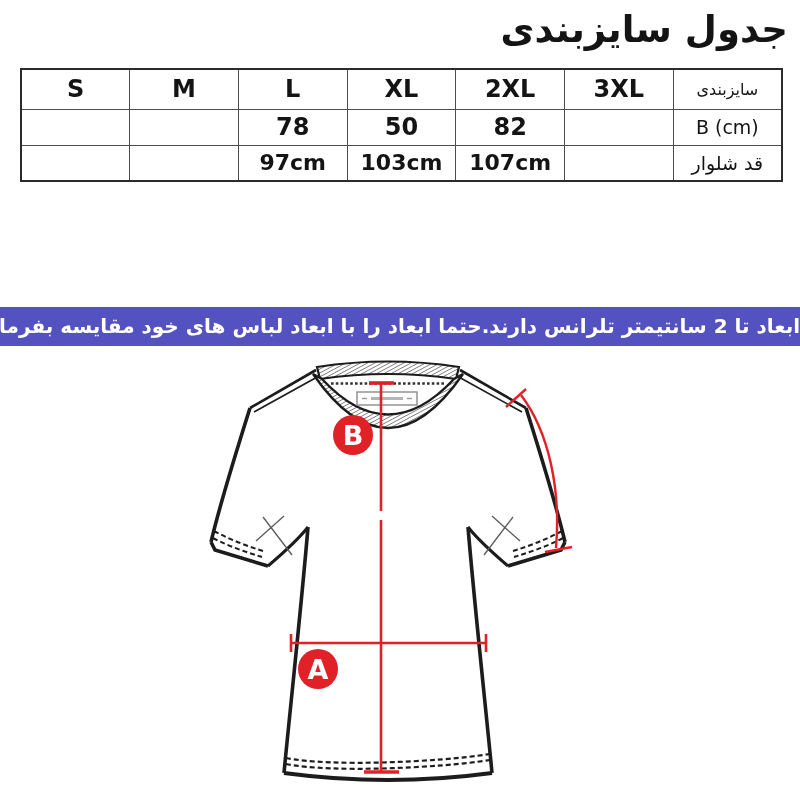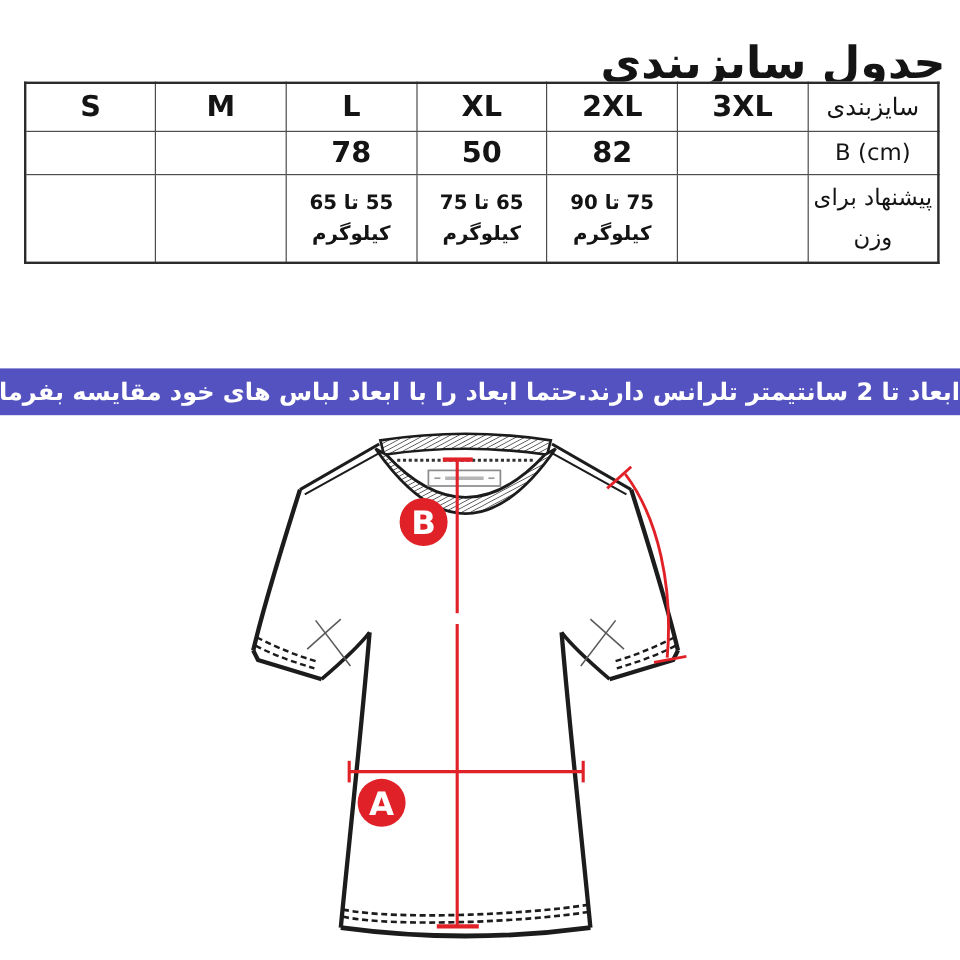--- a/index.html
+++ b/index.html
@@ -4,37 +4,37 @@
 <style>
   html,body{margin:0;padding:0;}
   body{
     width:800px;height:800px;position:relative;background:#ffffff;
     font-family:"DejaVu Sans",sans-serif;overflow:hidden;
   }
   
   .page-title{
     position:absolute;top:2px;right:12px;left:0;height:56px;
     direction:rtl;text-align:right;
-    font-size:37px;font-weight:bold;color:#141414;line-height:56px;margin-top:23px;
+    font-size:37px;font-weight:bold;color:#141414;line-height:56px;
   }
   
   table.size-table{
     position:absolute;top:68px;left:20px;width:763px;
     border-collapse:collapse;table-layout:fixed;
     border:2px solid #2b2b2b;background:#fff;
   }
   table.size-table td,table.size-table th{
     border:1px solid #4d4d4d;text-align:center;vertical-align:middle;
     padding:0 4px;color:#141414;overflow:hidden;
   }
   tr.row-header{height:40px;}
   tr.row-a,tr.row-b,tr.row-pants{height:36px;}
   tr.row-weight{height:74px;}
   th.size-col{font-size:24px;font-weight:bold;}
-  th.label-col{font-size:20px;font-weight:normal;direction:rtl;}
+  th.label-col{font-size:16px;font-weight:normal;direction:rtl;}
   td.num{font-size:24px;font-weight:bold;}
   td.pants{font-size:22px;font-weight:bold;}
   td.rowlabel{font-size:19px;font-weight:normal;direction:rtl;line-height:1.7;}
   td.weight{font-size:16.5px;font-weight:bold;direction:rtl;line-height:1.55;}
   td.weight span{display:block;}
   
   .notice-banner{
     position:absolute;top:307px;left:0;width:800px;height:39px;
     background:#5451c0;color:#ffffff;direction:rtl;text-align:center;
     font-size:20px;font-weight:bold;line-height:39px;white-space:nowrap;
@@ -64,37 +64,28 @@
     </tr>
     <tr class="row-b">
       <td class="num"></td>
       <td class="num"></td>
       <td class="num">78</td>
       <td class="num">50</td>
       <td class="num">82</td>
       <td class="num"></td>
       <td class="rowlabel">B (cm)</td>
     </tr>
-    <tr class="row-weight">
-      <td class="weight"></td>
-      <td class="weight"></td>
-      <td class="weight">
-        <span>55 تا 65</span>
-        <span>کیلوگرم</span>
-      </td>
-      <td class="weight">
-        <span>65 تا 75</span>
-        <span>کیلوگرم</span>
-      </td>
-      <td class="weight">
-        <span>75 تا 90</span>
-        <span>کیلوگرم</span>
-      </td>
-      <td class="weight"></td>
-      <td class="rowlabel">پیشنهاد برای وزن</td>
+    <tr class="row-pants">
+      <td class="pants"></td>
+      <td class="pants"></td>
+      <td class="pants">97cm</td>
+      <td class="pants">103cm</td>
+      <td class="pants">107cm</td>
+      <td class="pants"></td>
+      <td class="rowlabel">قد شلوار</td>
     </tr>
   </tbody>
 </table>
 
 <div class="notice-banner">ابعاد تا 2 سانتیمتر تلرانس دارند.حتما ابعاد را با ابعاد لباس های خود مقایسه بفرمایید.</div>
 
 <svg class="diagram" width="800" height="450" viewBox="0 0 800 450">
   <defs>
     <pattern id="rib" width="3.4" height="3.4" patternUnits="userSpaceOnUse" patternTransform="rotate(62)">
       <rect width="3.4" height="3.4" fill="#ffffff"></rect>

